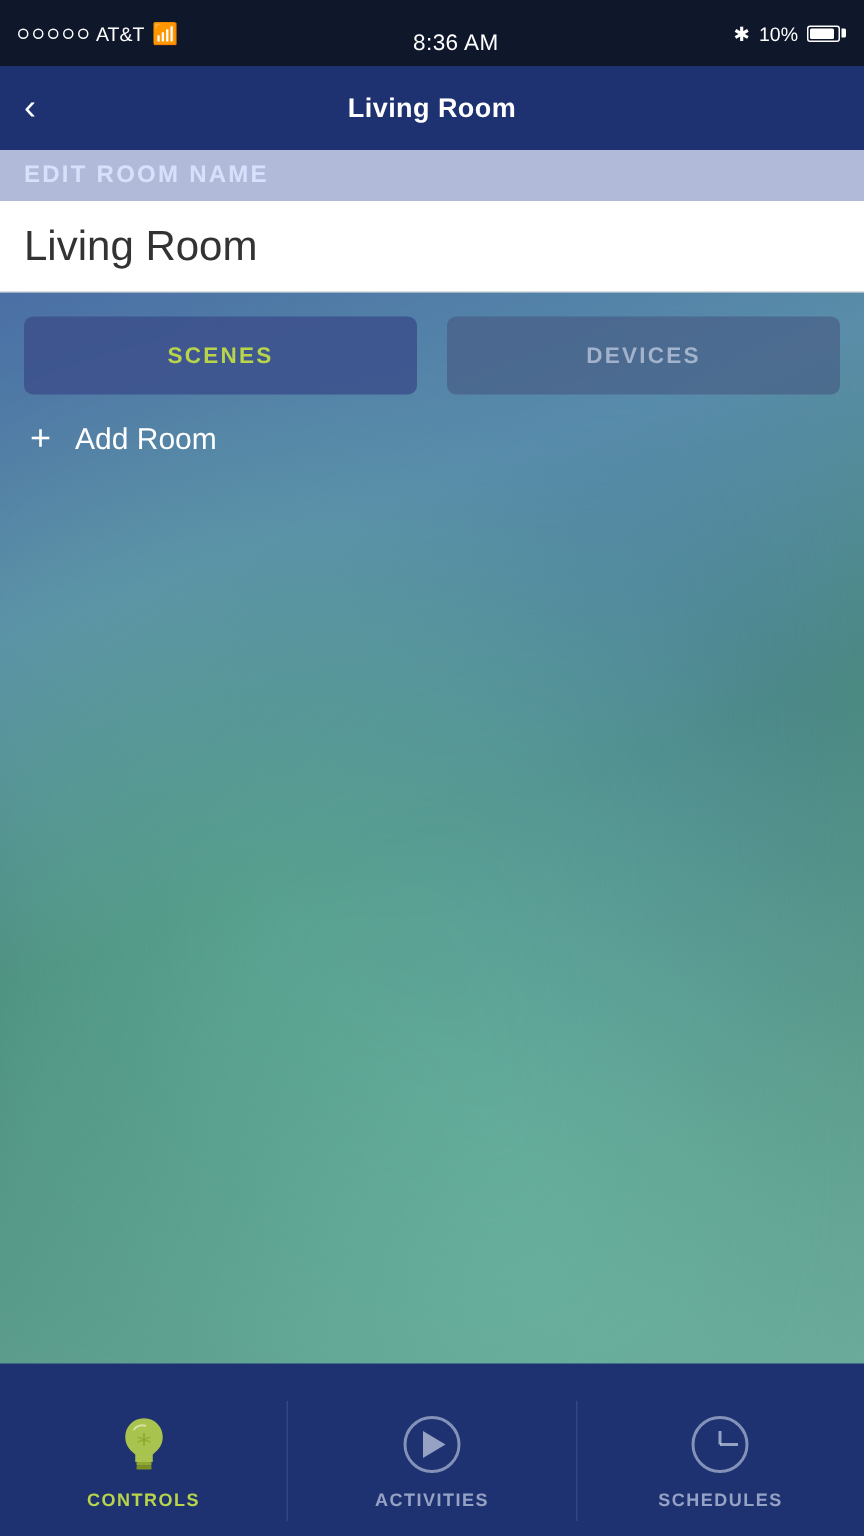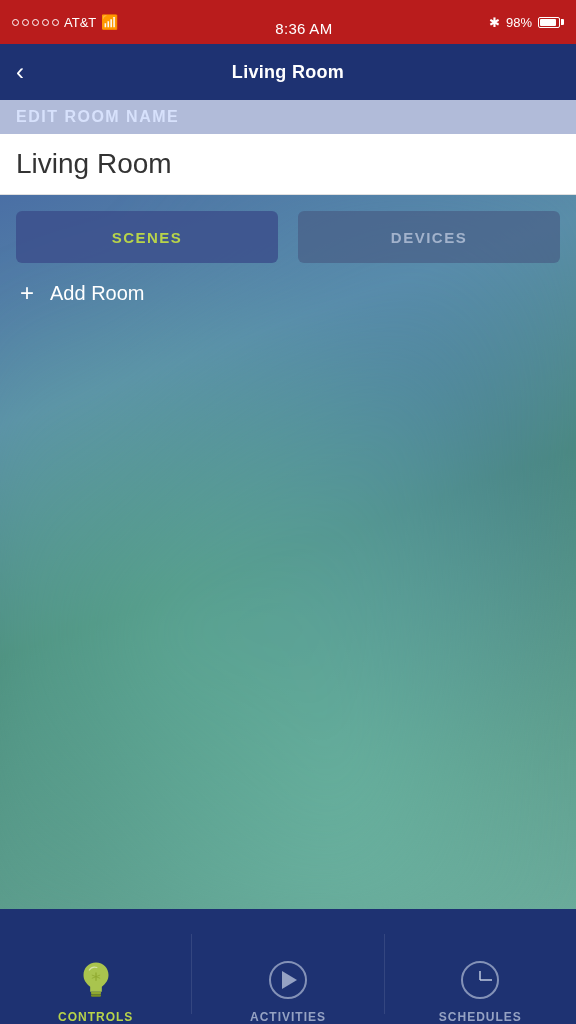--- a/index.html
+++ b/index.html
@@ -10,21 +10,21 @@
       height: 1024px;
       font-family: -apple-system, 'Helvetica Neue', Arial, sans-serif;
       overflow: hidden;
       position: relative;
     }
 
     
     .status-bar {
       width: 100%;
       height: 44px;
-      background: #b91c1c;
+      background: #0f172a;
       display: flex;
       align-items: center;
       justify-content: space-between;
       padding: 0 12px;
       color: white;
       font-size: 13px;
     }
 
     .status-left {
       display: flex;
@@ -239,21 +239,21 @@
 
     
     .bottom-tab-bar {
       position: absolute;
       bottom: 0;
       left: 0;
       width: 100%;
       height: 115px;
       background: #1e3272;
       display: flex;
-      align-items: flex-end;
+      align-items: center;
       padding-top: 14px;
     }
 
     .bottom-tab {
       flex: 1;
       display: flex;
       flex-direction: column;
       align-items: center;
       gap: 8px;
       cursor: pointer;
@@ -360,21 +360,21 @@
       <div class="dot empty"></div>
       <div class="dot empty"></div>
       <div class="dot empty"></div>
     </div>
     <span>AT&amp;T</span>
     <span class="wifi-icon">📶</span>
   </div>
   <div class="status-center">8:36 AM</div>
   <div class="status-right">
     <span>✱</span>
-    <span>98%</span>
+    <span>10%</span>
     <div class="battery-icon">
       <div class="battery-body">
         <div class="battery-fill"></div>
       </div>
       <div class="battery-tip"></div>
     </div>
   </div>
 </div>
 
 <div class="nav-bar">

